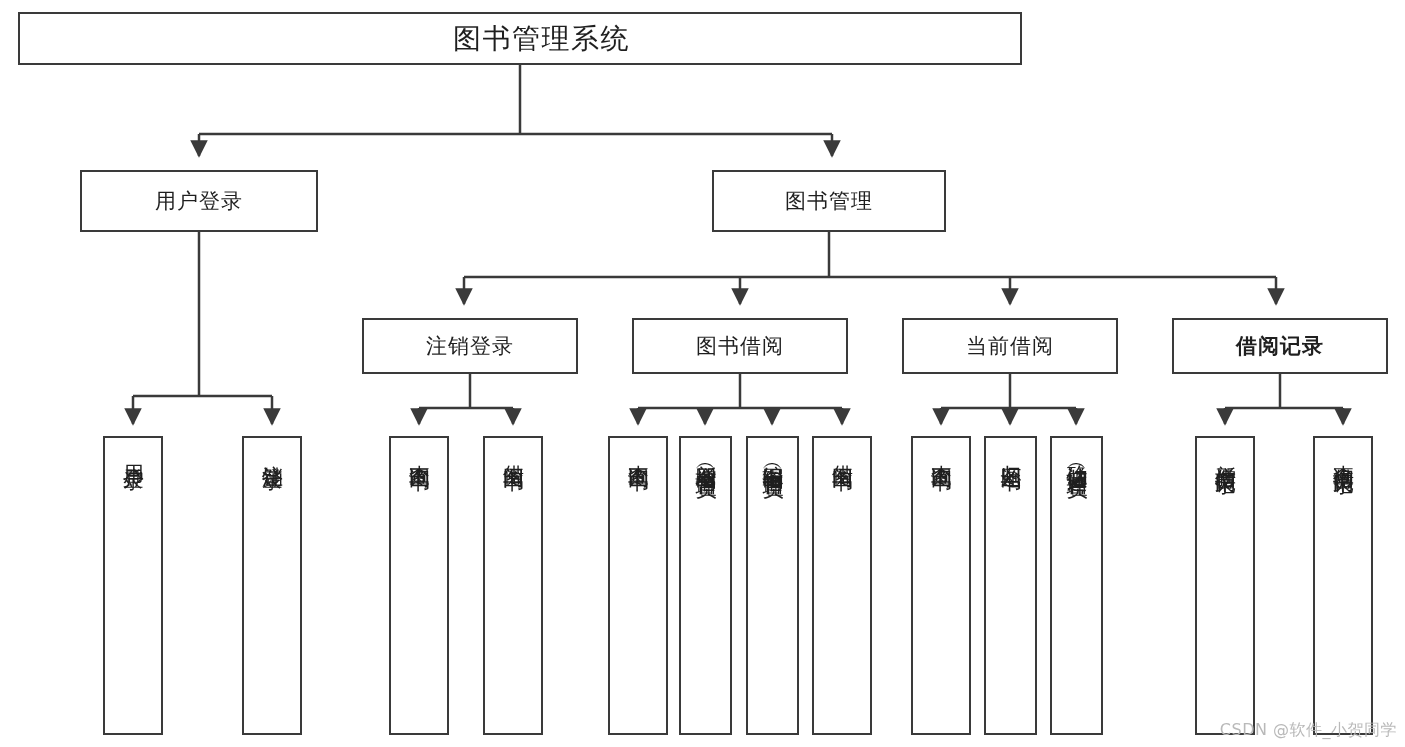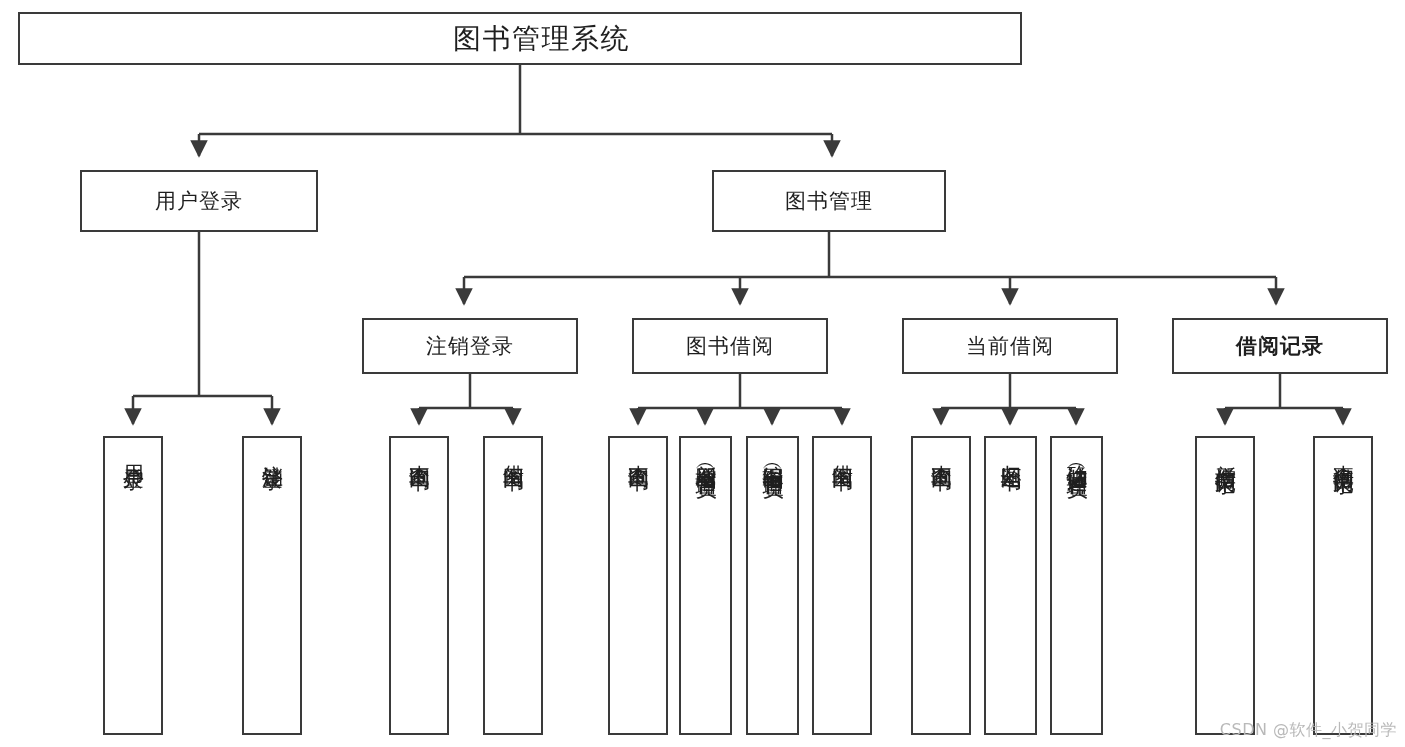--- a/index.html
+++ b/index.html
@@ -130,21 +130,21 @@
   <div class="node horiz" style="left:80px; top:170px; width:238px; height:62px;">
     <span>用户登录</span>
   </div>
   <div class="node horiz" style="left:712px; top:170px; width:234px; height:62px;">
     <span>图书管理</span>
   </div>
 
   <div class="node horiz" style="left:362px; top:318px; width:216px; height:56px;">
     <span>注销登录</span>
   </div>
-  <div class="node horiz" style="left:632px; top:318px; width:196px; height:56px;">
+  <div class="node horiz" style="left:632px; top:318px; width:216px; height:56px;">
     <span>图书借阅</span>
   </div>
   <div class="node horiz" style="left:902px; top:318px; width:216px; height:56px;">
     <span>当前借阅</span>
   </div>
   <div class="node horiz" style="left:1172px; top:318px; width:216px; height:56px;font-weight:bold;">
     <span>借阅记录</span>
   </div>
 
   <div class="node leaf" style="left:103px; top:436px; width:60px; height:299px;">

